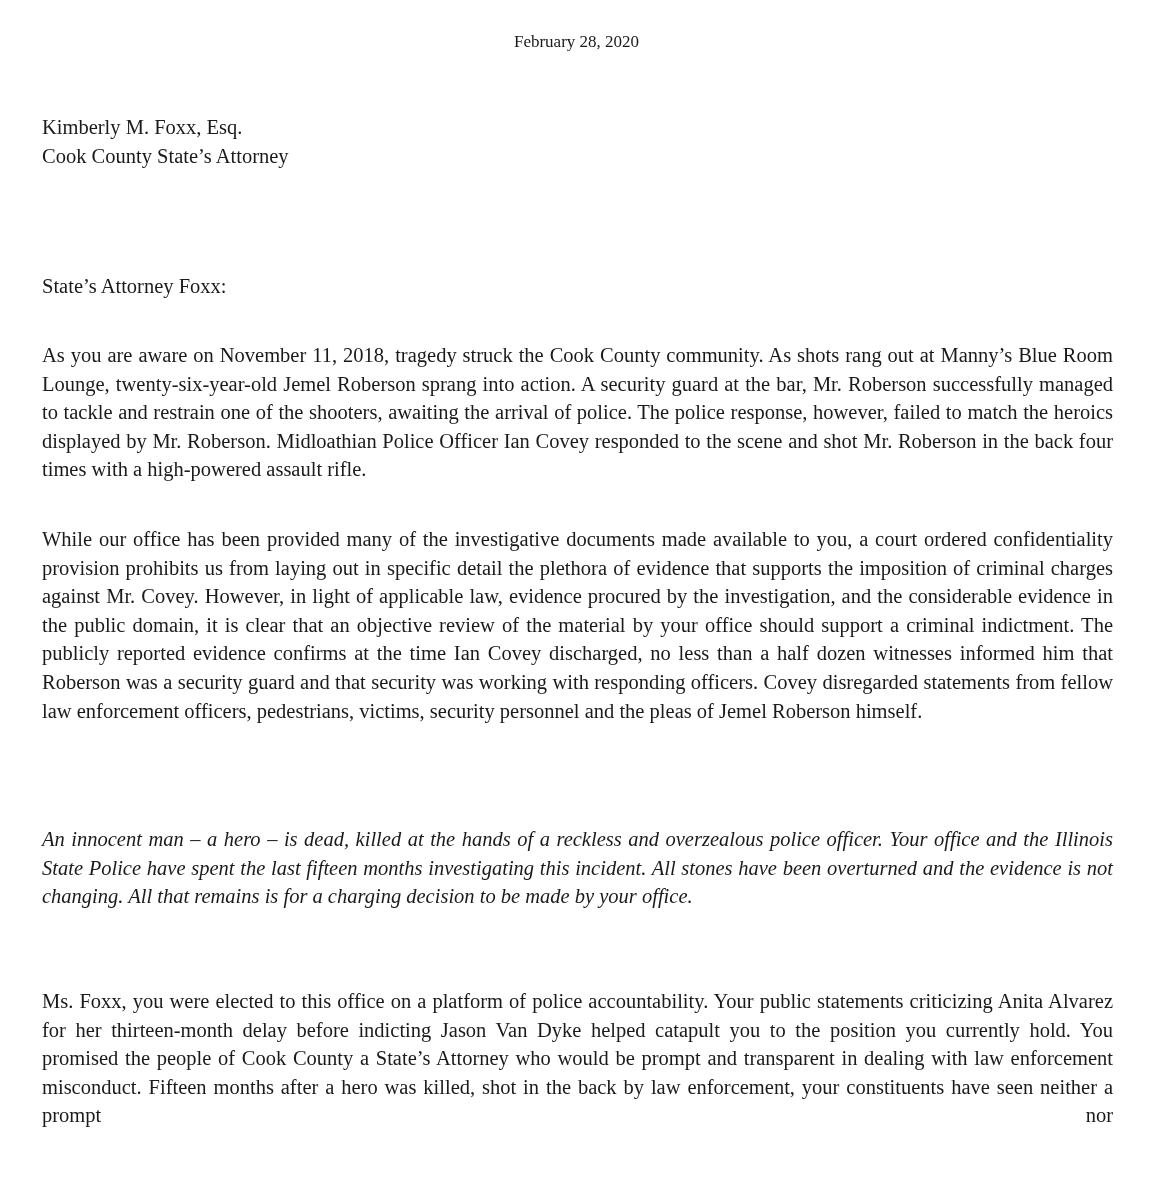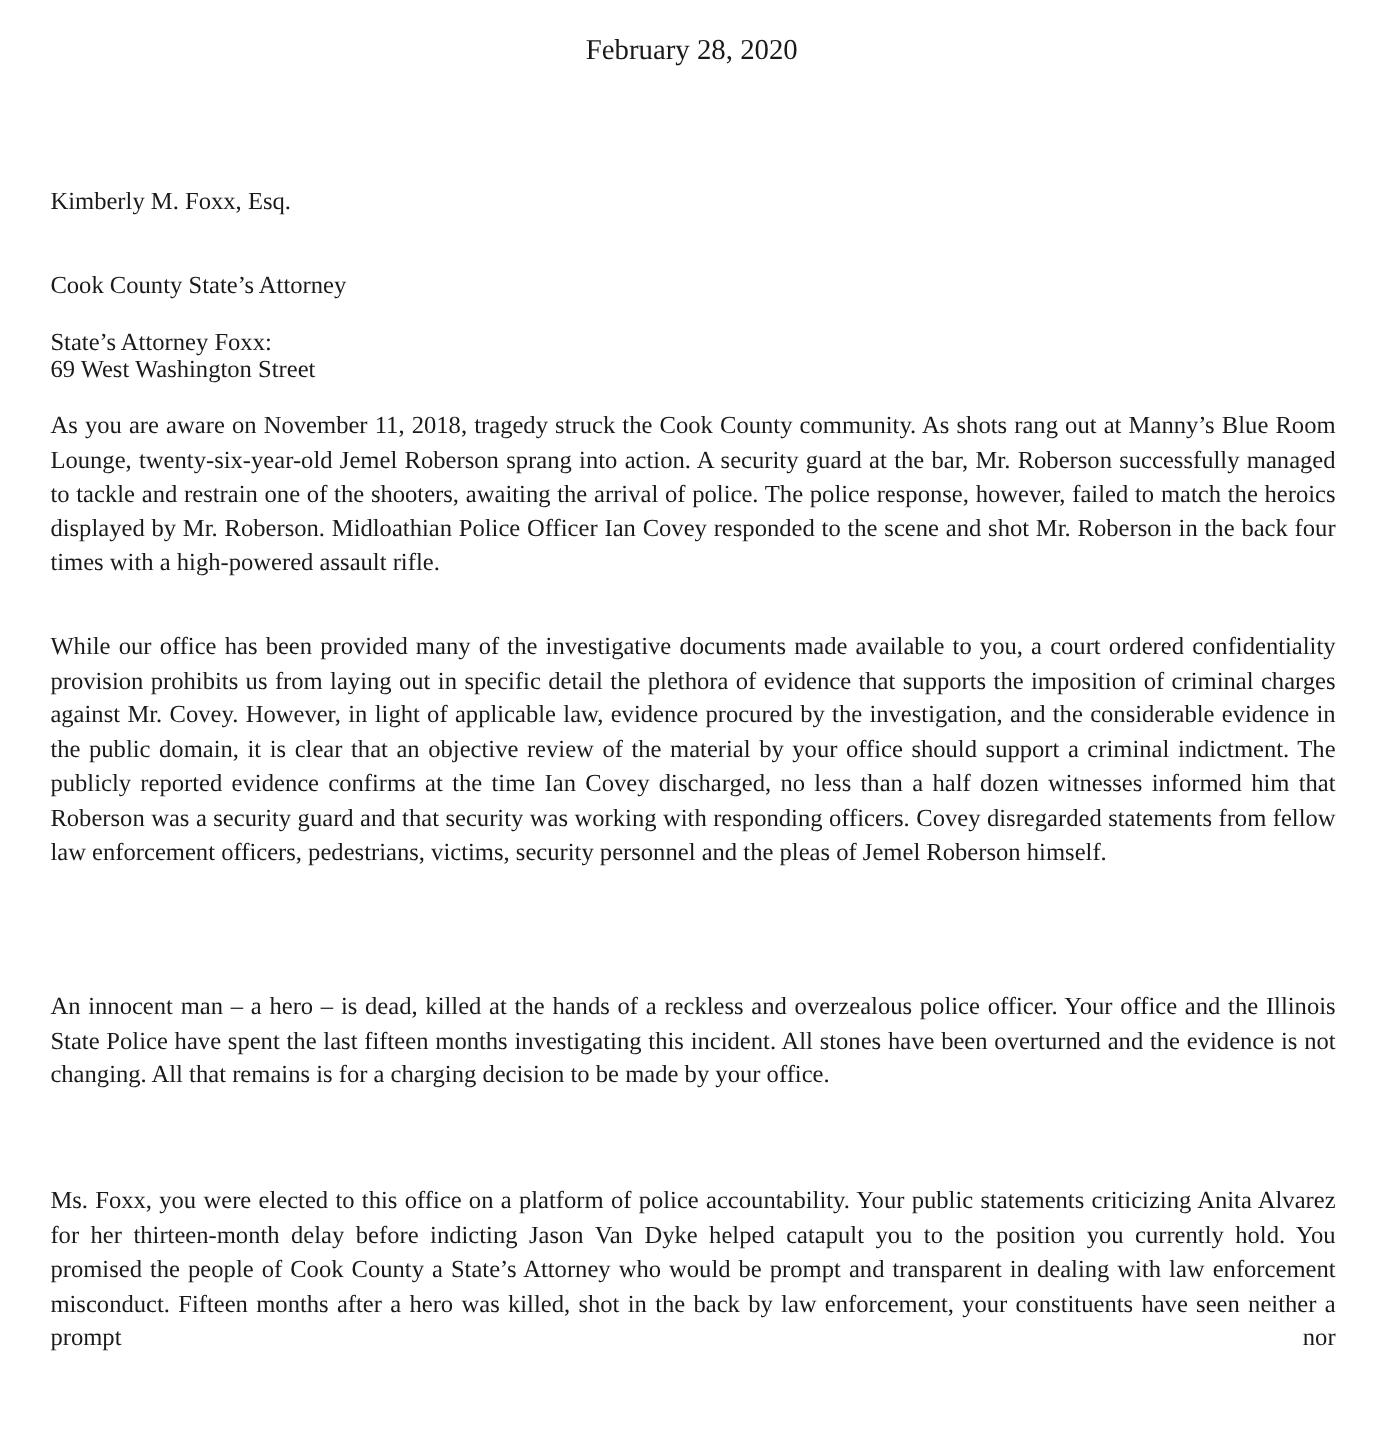--- a/index.html
+++ b/index.html
@@ -16,58 +16,57 @@
       color: #1a1a1a;
       font-size: 20.5px;
       line-height: 28.6px;
     }
     .date {
       position: absolute;
       left: 0;
       width: 1153px;
       top: 28px;
       text-align: center;
-      font-size: 24px;
+      font-size: 17px;
     }
     .address {
       position: absolute;
       top: 113px;
       left: 42px;
       line-height: 29px;
     }
-    .address div { white-space: nowrap; margin-top: 41px; }
+    .address div { white-space: nowrap; }
     .salutation {
       position: absolute;
       top: 256px;
       left: 42px;
       margin-top: 16px;
     }
     .para {
       position: absolute;
       left: 42px;
       width: 1071px;
       text-align: justify;
       text-align-last: left;
       margin: 0;
     }
     .p1 { top: 341px; }
     .p2 { top: 525px; }
-    .p3 { top: 825px; }
+    .p3 { top: 825px; font-style: italic; }
     .p4 { top: 962px; }
     .p4 { text-align-last: justify; margin-top: 25px; }
   </style>
 </head>
 <body>
 
 <div class="date">February 28, 2020</div>
 
 <div class="address">
   <div>Kimberly M. Foxx, Esq.</div>
   <div>Cook County State’s Attorney</div>
-  <div>69 West Washington Street</div>
 </div>
 
 <div class="salutation">State’s Attorney Foxx:</div>
 
 <p class="para p1">As you are aware on November 11, 2018, tragedy struck the Cook County community.  As shots rang out at Manny’s Blue Room Lounge, twenty-six-year-old Jemel Roberson sprang into action.  A security guard at the bar, Mr. Roberson successfully managed to tackle and restrain one of the shooters, awaiting the arrival of police.  The police response, however, failed to match the heroics displayed by Mr. Roberson.  Midloathian Police Officer Ian Covey responded to the scene and shot Mr. Roberson in the back four times with a high-powered assault rifle.</p>
 <p class="para p2">While our office has been provided many of the investigative documents made available to you, a court ordered confidentiality provision prohibits us from laying out in specific detail the plethora of evidence that supports the imposition of criminal charges against Mr. Covey.  However, in light of applicable law, evidence procured by the investigation, and the considerable evidence in the public domain, it is clear that an objective review of the material by your office should support a criminal indictment. The publicly reported evidence confirms at the time Ian Covey discharged, no less than a half dozen witnesses informed him that Roberson was a security guard and that security was working with responding officers. Covey disregarded statements from fellow law enforcement officers, pedestrians, victims, security personnel and the pleas of Jemel Roberson himself.</p>
 <p class="para p3">An innocent man – a hero – is dead, killed at the hands of a reckless and overzealous police officer.  Your office and the Illinois State Police have spent the last fifteen months investigating this incident.  All stones have been overturned and the evidence is not changing.  All that remains is for a charging decision to be made by your office.</p>
 <p class="para p4">Ms. Foxx, you were elected to this office on a platform of police accountability.  Your public statements criticizing Anita Alvarez for her thirteen-month delay before indicting Jason Van Dyke helped catapult you to the position you currently hold.  You promised the people of Cook County a State’s Attorney who would be prompt and transparent in dealing with law enforcement misconduct.  Fifteen months after a hero was killed, shot in the back by law enforcement, your constituents have seen neither a prompt nor</p>
 
 </body></html>

